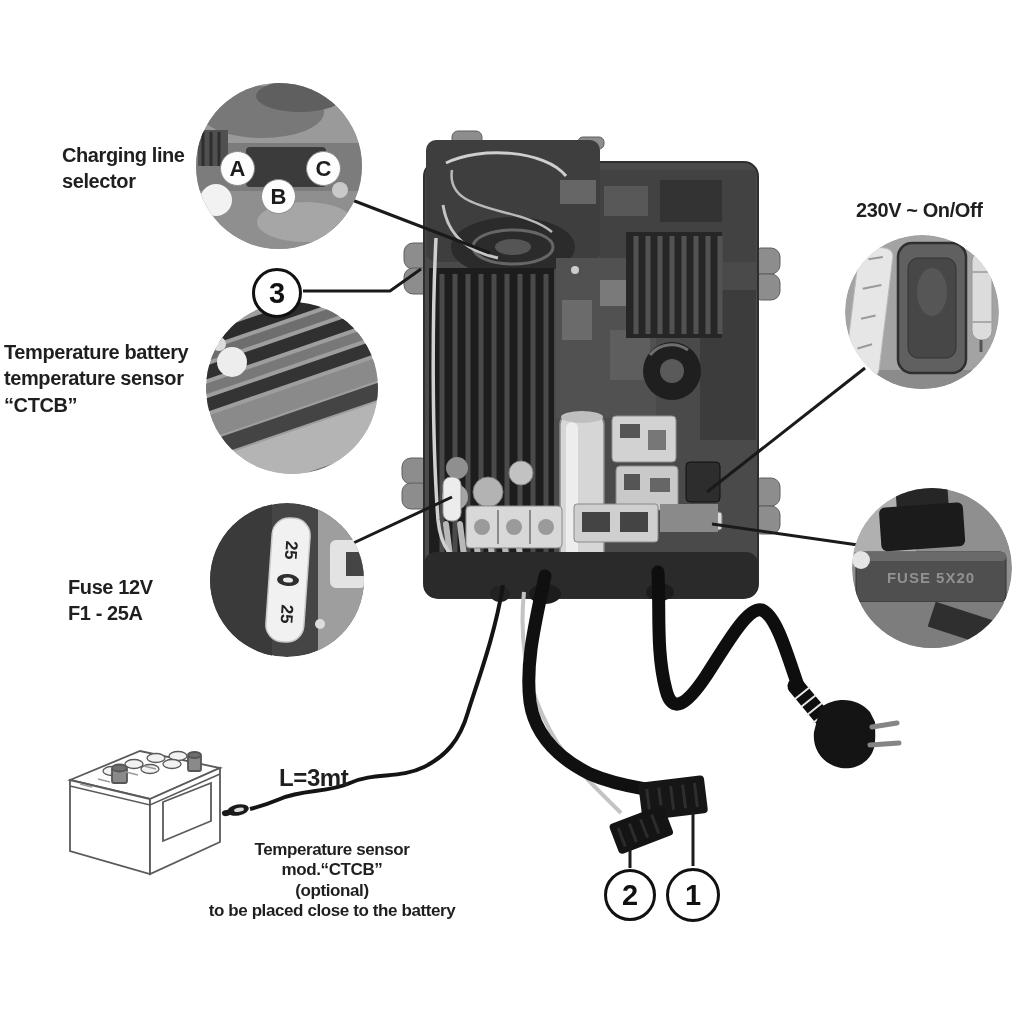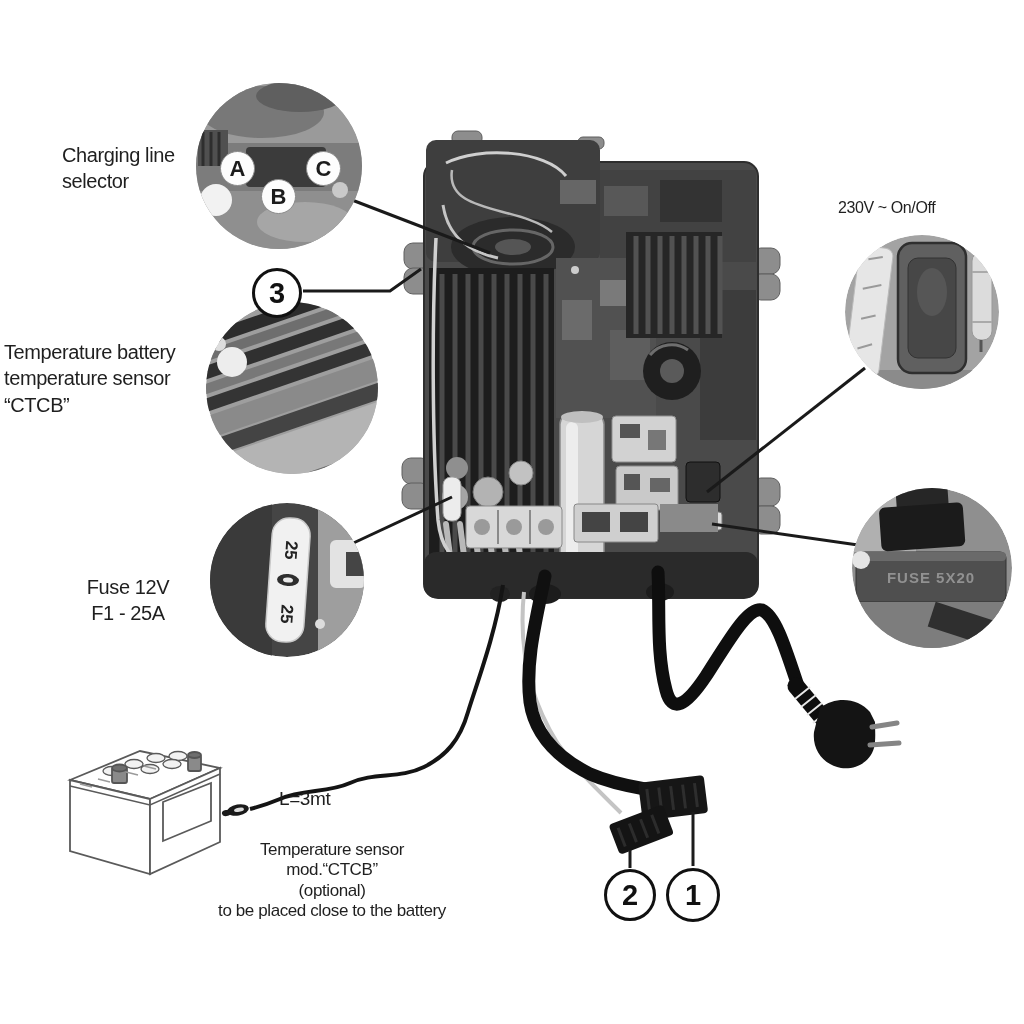--- a/index.html
+++ b/index.html
@@ -1,19 +1,19 @@
 <!DOCTYPE html>
 <html><head>
 <meta charset="utf-8">
 <style>
   html,body{margin:0;padding:0;background:#ffffff;}
   #stage{position:relative;width:1024px;height:1024px;background:#ffffff;overflow:hidden;
          font-family:"Liberation Sans",sans-serif;}
   #baseSvg{position:absolute;left:0;top:0;}
-  .label{position:absolute;color:#1f1f1f;font-weight:400;white-space:pre-line;
+  .label{position:absolute;color:#1f1f1f;font-weight:700;white-space:pre-line;
          letter-spacing:-0.4px;line-height:1.32;}
   .badge{position:absolute;background:#ffffff;color:#111;border:3px solid #111;
          border-radius:50%;display:flex;align-items:center;justify-content:center;
          font-weight:700;box-sizing:border-box;}
   .letter{position:absolute;background:#fdfdfd;color:#1c1c1c;border:1.5px solid #8a8a8a;
          border-radius:50%;display:flex;align-items:center;justify-content:center;
          font-weight:700;box-sizing:border-box;}
   svg text{font-family:"Liberation Sans",sans-serif;}
 </style>
 </head>
@@ -286,24 +286,24 @@
         </g>
     <circle cx="861" cy="560" r="9" fill="#e5e5e5"></circle>
   </g>
 </svg>
 
   <div class="label" style="left:62px;top:142px;font-size:20px;">Charging line
 selector</div>
   <div class="label" style="left:4px;top:339px;font-size:20px;">Temperature battery
 temperature sensor
 “CTCB”</div>
-  <div class="label" style="left:68px;top:574px;width:120px;text-align:center;font-size:20px;">Fuse 12V
+  <div class="label" style="left:68px;top:574px;width:120px;font-size:20px;">Fuse 12V
 F1 - 25A</div>
-  <div class="label" style="left:838px;top:197px;font-size:16px;">230V ~ On/Off</div>
-  <div class="label" style="left:279px;top:786px;font-size:19px;">L=3mt</div>
+  <div class="label" style="left:856px;top:197px;font-size:20px;">230V ~ On/Off</div>
+  <div class="label" style="left:279px;top:762px;font-size:24px;">L=3mt</div>
   <div class="label" style="left:192px;top:840px;width:280px;text-align:center;font-size:17px;line-height:1.2;">Temperature sensor
 mod.“CTCB”
 (optional)
 to be placed close to the battery</div>
 
   <div class="badge" style="left:252px;top:268px;width:50px;height:50px;font-size:29px;">3</div>
   <div class="badge" style="left:604px;top:869px;width:52px;height:52px;font-size:29px;border-width:3.5px;">2</div>
   <div class="badge" style="left:666px;top:868px;width:54px;height:54px;font-size:29px;border-width:3.5px;">1</div>
   <div class="letter" style="left:220px;top:151px;width:35px;height:35px;font-size:22px;">A</div>
   <div class="letter" style="left:261px;top:179px;width:35px;height:35px;font-size:22px;">B</div>

